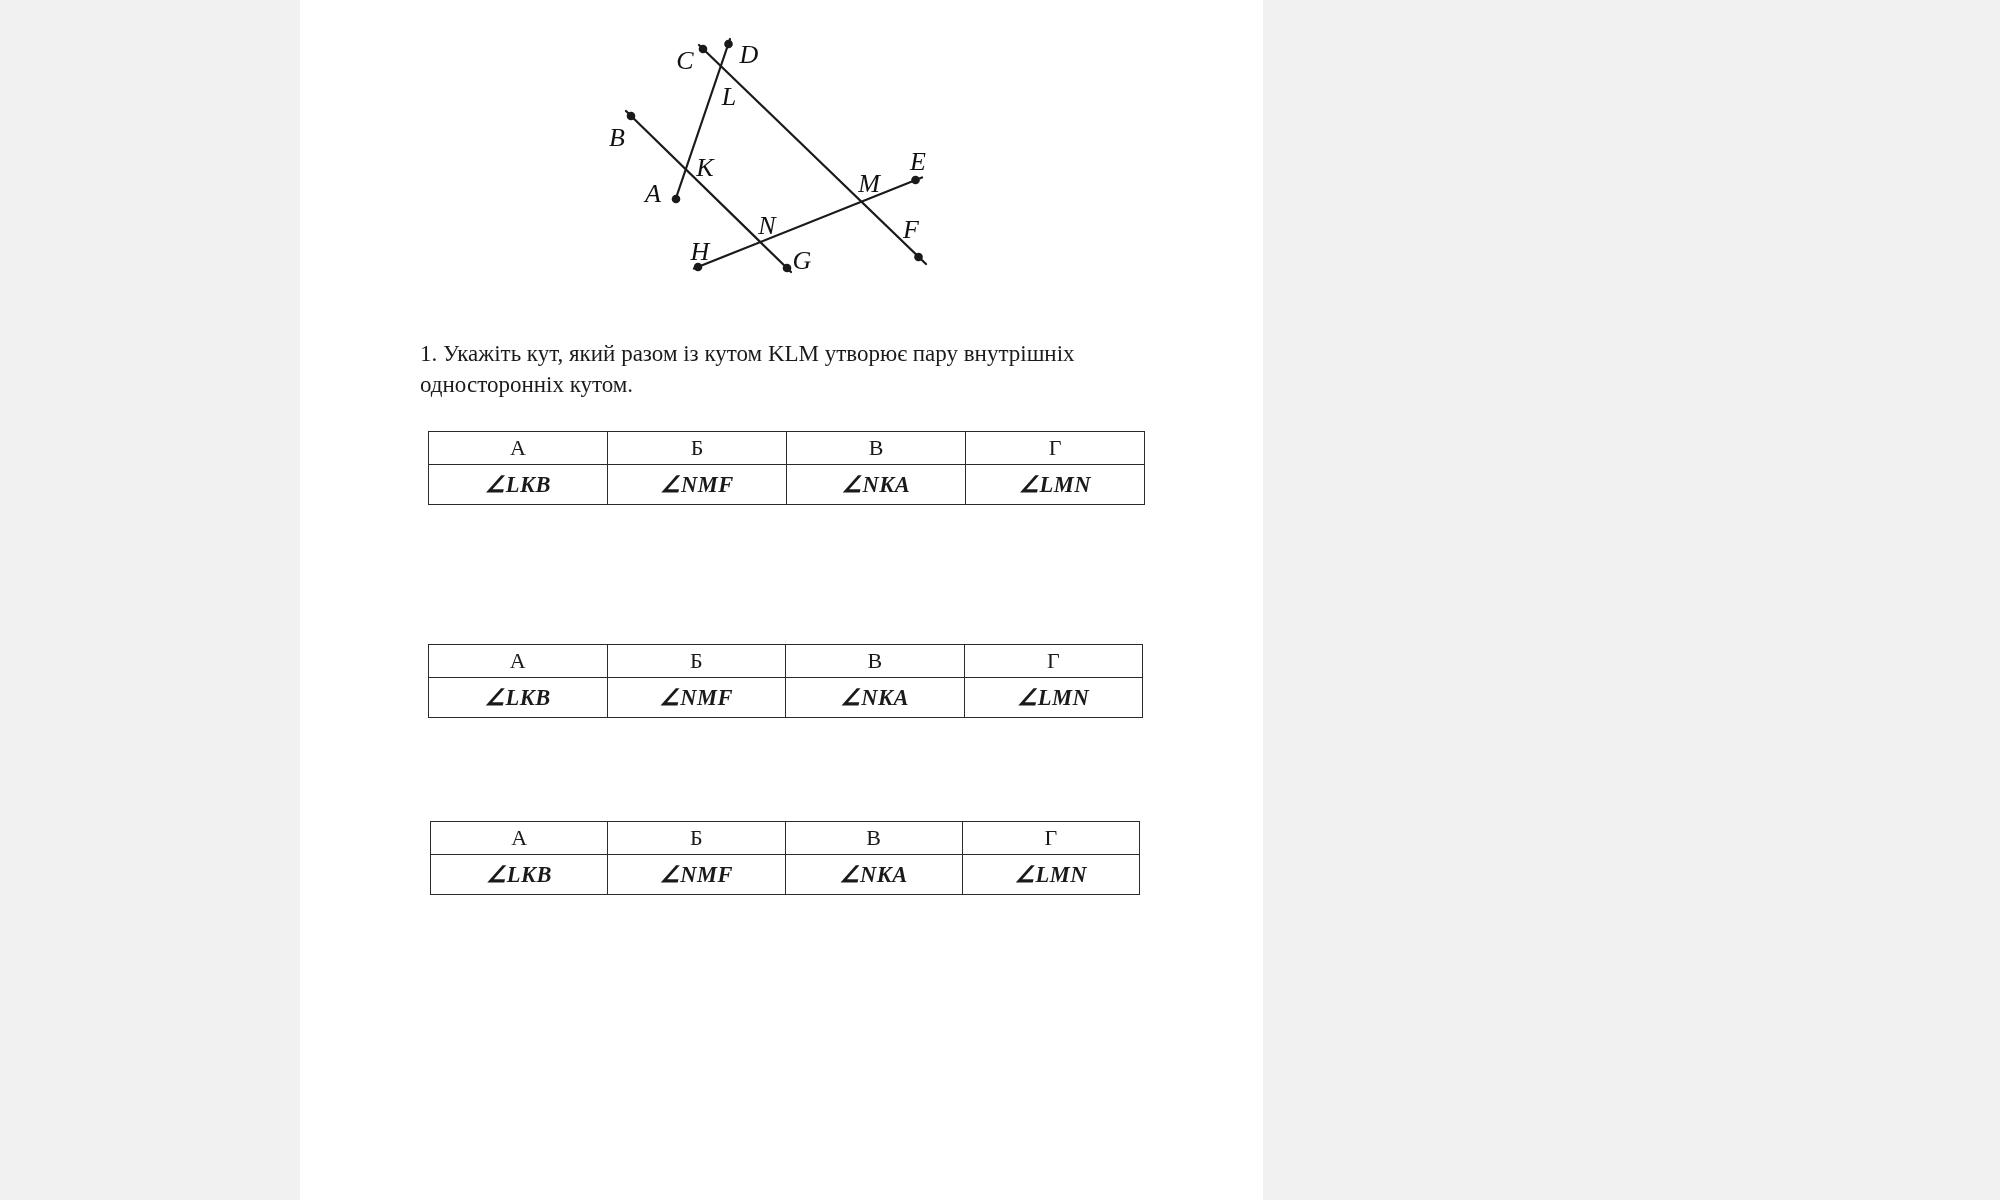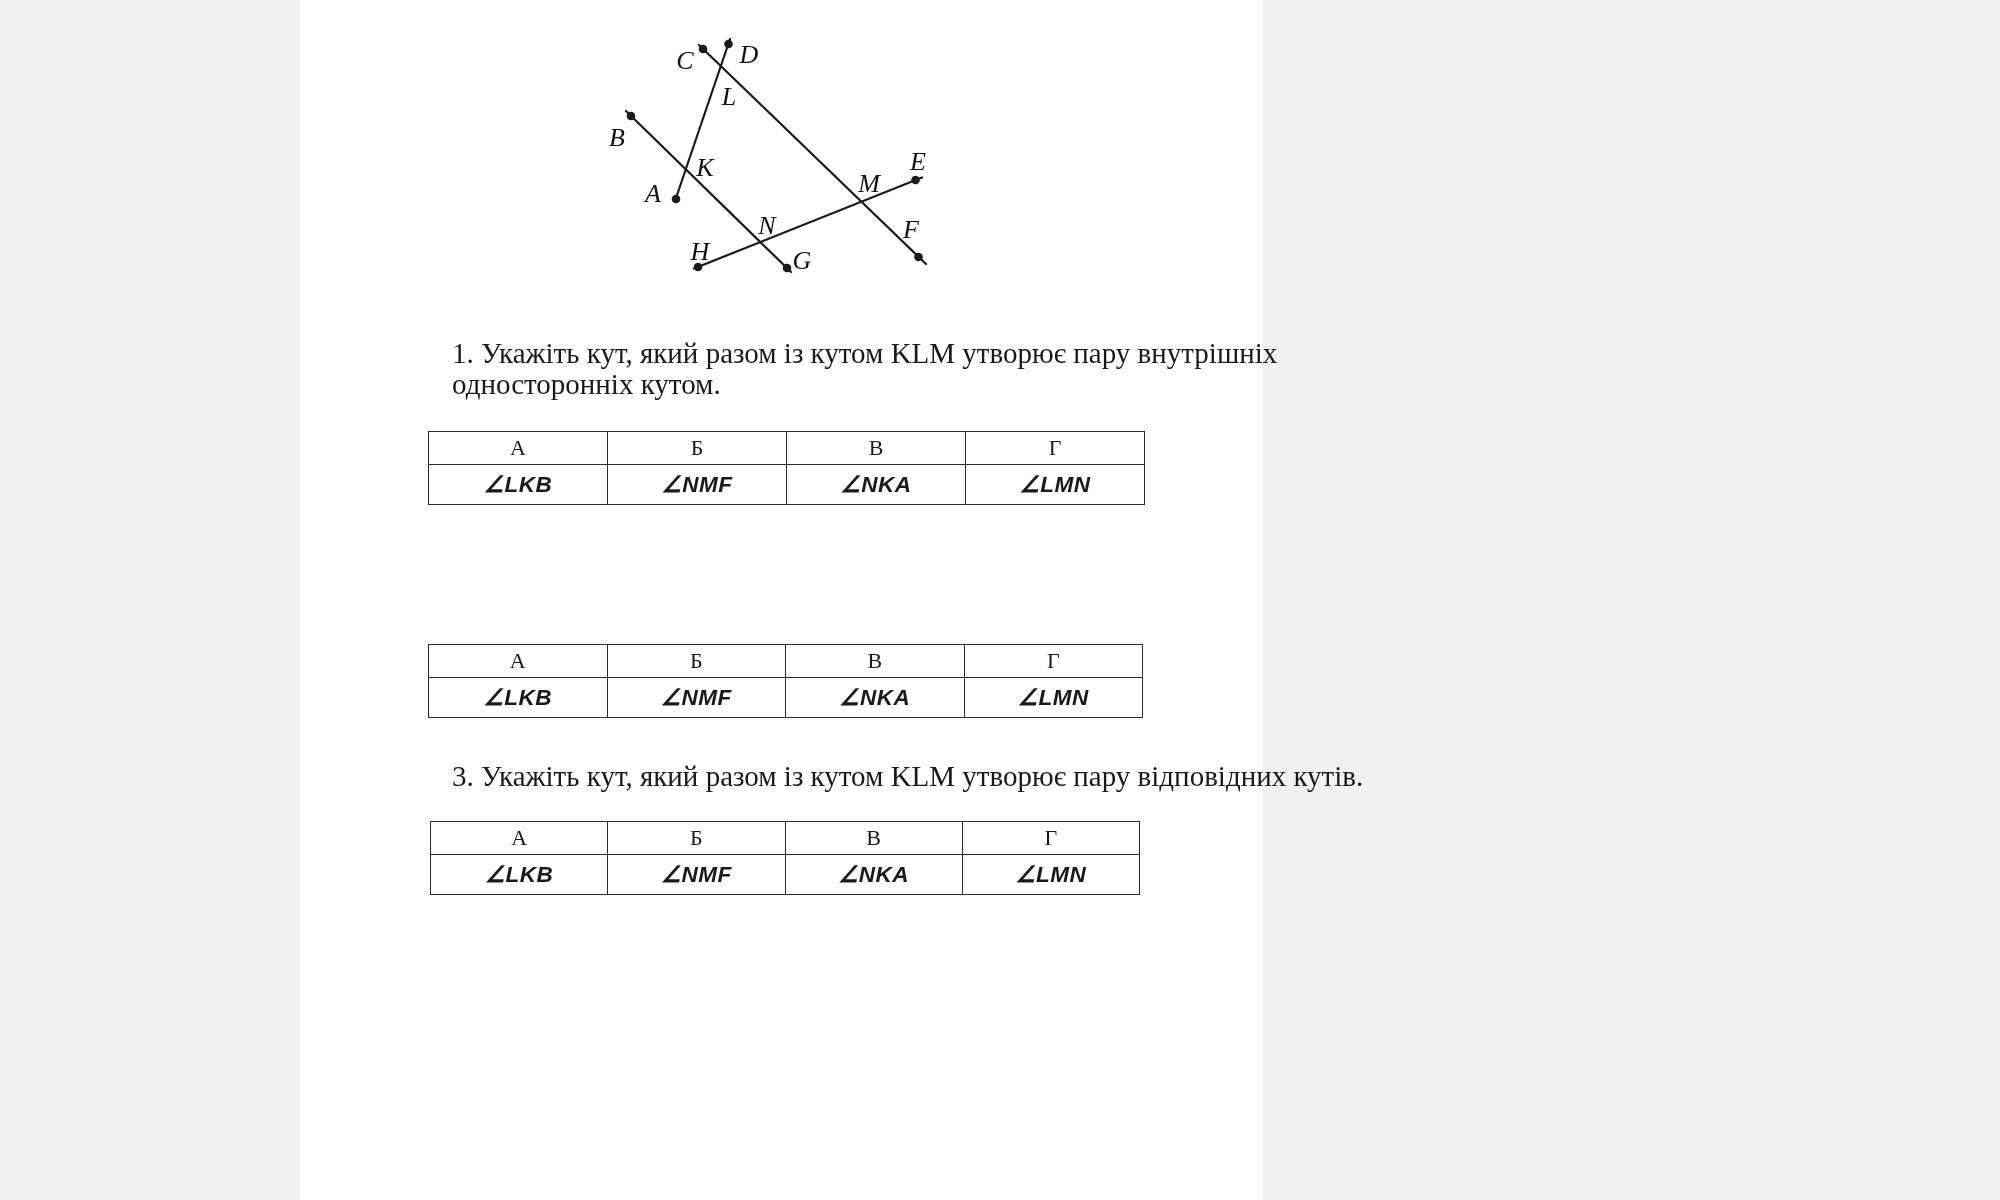--- a/index.html
+++ b/index.html
@@ -23,24 +23,23 @@
     height: 1200px;
     background: #ffffff;
   }
   .figure {
     position: absolute;
     left: 290px;
     top: 30px;
   }
   .question {
     position: absolute;
-    font-size: 29px;
+    font-size: 23px;
     line-height: 31px;
     white-space: nowrap;
-    margin-left: 32px;
   }
   .answer-table {
     position: absolute;
     border-collapse: collapse;
     table-layout: fixed;
     background: #ffffff;
   }
   .answer-table td {
     border: 1.6px solid #2b2b2b;
     text-align: center;
@@ -50,21 +49,21 @@
   }
   tr.opt-letters td {
     height: 32px;
   }
   tr.opt-answers td {
     height: 39px;
     font-style: italic;
     font-weight: 600;
     font-size: 22.5px;
     letter-spacing: 0.5px;
-    font-family: Liberation Sans, sans-serif;
+    font-family: Liberation Serif, serif;
   }
 </style>
 </head>
 <body>
 
 <div class="page">
 
   <svg class="figure" width="360" height="270" viewBox="590 30 360 270">
     <g stroke="#1a1a1a" stroke-width="2.2" stroke-linecap="round">
       <line x1="730" y1="39" x2="675" y2="201"></line>
@@ -133,23 +132,20 @@
     </tr>
     <tr class="opt-answers">
       <td>∠LKB</td>
       <td>∠NMF</td>
       <td>∠NKA</td>
       <td>∠LMN</td>
     </tr>
   </tbody>
     </table>
 
-  <div class="question" style="left:120px; top:761px;">
-    <div>3. Укажіть кут, який разом із кутом KLM утворює пару відповідних кутів.</div>
-  </div>
 
   <table class="answer-table" style="left:130px; top:821px; width:710px;">
     <tbody>
         <tr class="opt-letters">
       <td>А</td>
       <td>Б</td>
       <td>В</td>
       <td>Г</td>
     </tr>
     <tr class="opt-answers">

